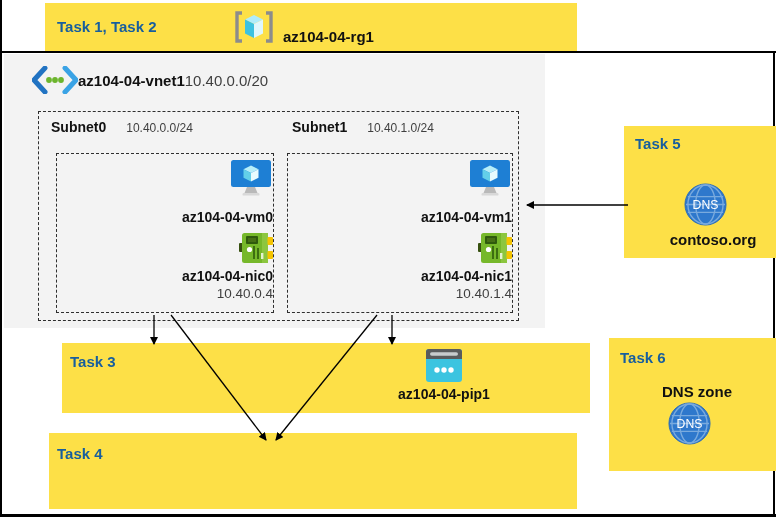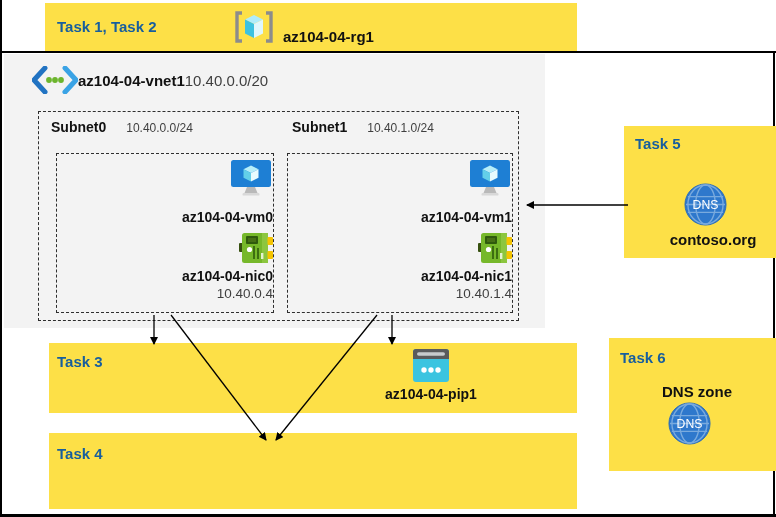--- a/index.html
+++ b/index.html
@@ -132,21 +132,21 @@
             <path d="M15,14 L15,27 M19,16 L19,27" stroke="#3c6e10" stroke-width="2"></path>
             <rect x="22" y="21" width="2.4" height="6" fill="#e4f2cf"></rect>
           </svg>
         </span>
         <span class="name" style="margin-top:4px;">az104-04-nic1</span>
         <span class="ip">10.40.1.4</span>
       </div>
     </div>
   </div>
 
-  <div class="panel" style="left:17px;top:343px;width:528px;height:70px;">
+  <div class="panel" style="left:30px;top:343px;width:528px;height:70px;">
     <span class="tasklbl abs" style="left:8px;top:10px;">Task 3</span>
     <div class="pipgrp" style="left:307px;">
       <span>
         <svg width="36" height="33" viewBox="0 0 36 33">
           <rect x="0" y="0" width="36" height="33" rx="3" fill="#3bc4e0"></rect>
           <path d="M3,0 L33,0 Q36,0 36,3 L36,10 L0,10 L0,3 Q0,0 3,0 Z" fill="#595b5d"></path>
           <rect x="4" y="3.2" width="28" height="3.6" rx="1.8" fill="#c7cbcd"></rect>
           <circle cx="11" cy="21" r="2.7" fill="#fff"></circle>
           <circle cx="18" cy="21" r="2.7" fill="#fff"></circle>
           <circle cx="25" cy="21" r="2.7" fill="#fff"></circle>

